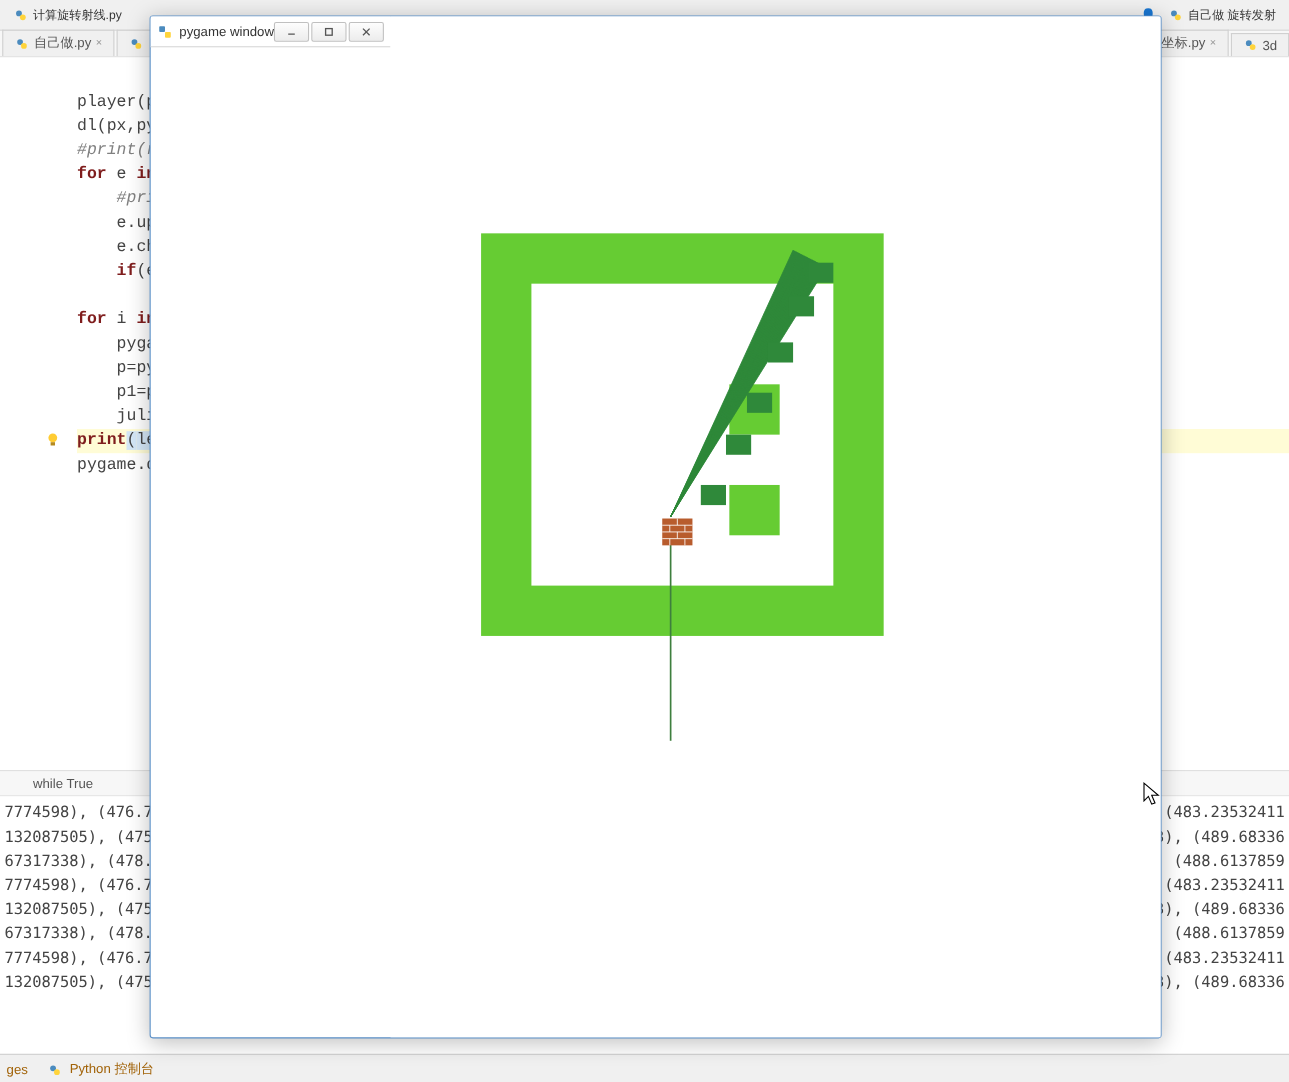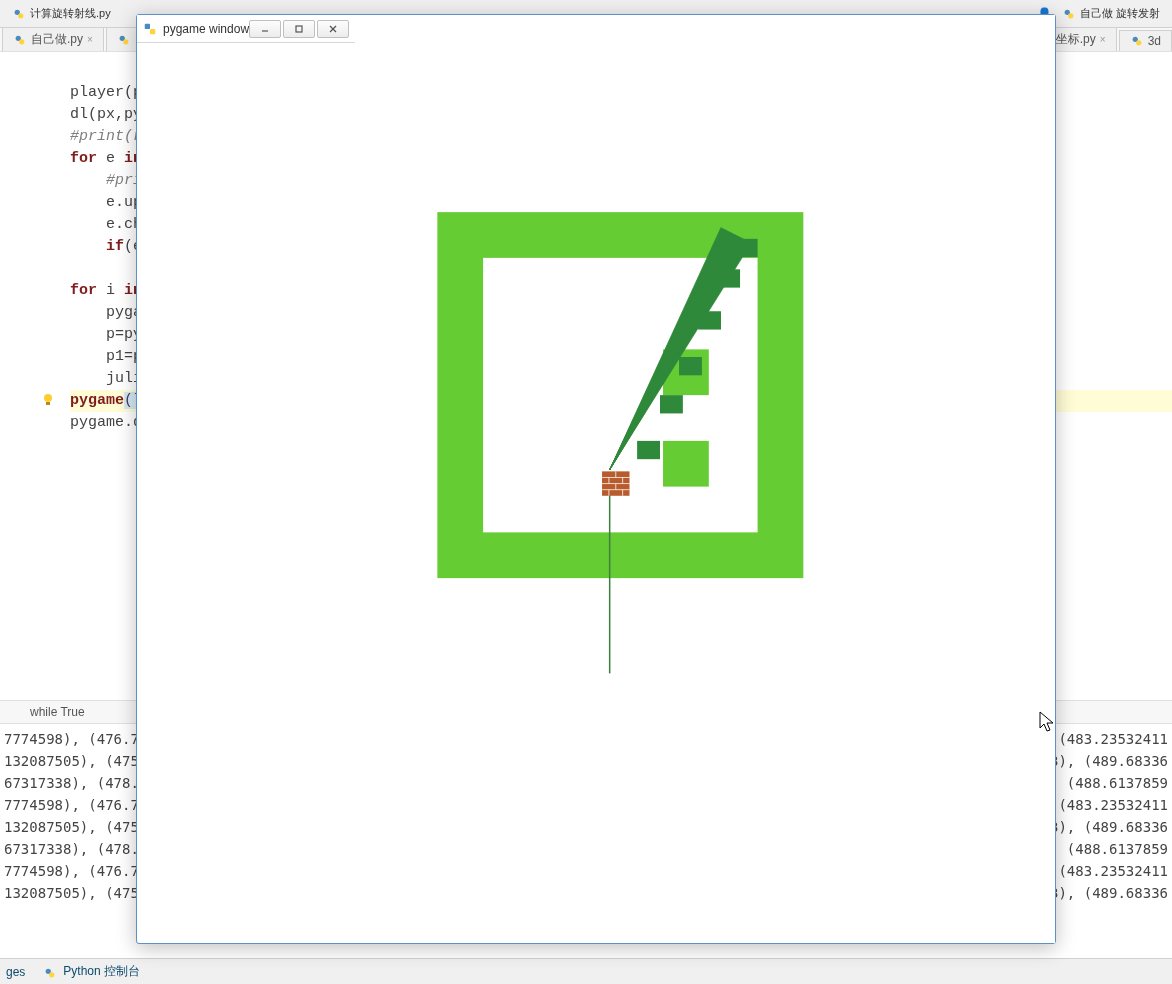--- a/index.html
+++ b/index.html
@@ -123,21 +123,21 @@
     position: absolute;
     left: 0; right: 0; bottom: 0;
     height: 26px;
     background: #f0f0f0;
     border-top: 1px solid #d0d0d0;
     display: flex;
     align-items: center;
     gap: 18px;
     padding-left: 6px;
     font-size: 12px;
-    color: #0c4a6e;
+    color: #a16207;
   }
 
   
   .pygame-window {
     position: absolute;
     top: 14px;
     left: 136px;
     width: 920px;
     height: 930px;
     background: #fff;
@@ -263,21 +263,21 @@
       <div class="code-line">    p=py</div>
       <div class="code-line">    p1=p</div>
       <div class="code-line">    juli</div>
       <div class="code-line"></div>
       <div class="code-line"></div>
       <div class="code-line"></div>
       <div class="code-line"></div>
       <div class="code-line" style="background: rgb(255, 252, 214);"><svg class="bulb" viewBox="0 0 16 16">
           <circle cx="8" cy="6" r="4" fill="#ffcc33"></circle>
           <rect x="6" y="10" width="4" height="3" fill="#b58a1f"></rect>
-        </svg><span class="kw">pygame</span><span class="sel">(</span><span class="sel">le</span></div>
+        </svg><span class="kw">print</span><span class="sel">(</span><span class="sel">le</span></div>
       <div class="code-line"></div>
       <div class="code-line">pygame.d</div>
     </div>
 
   <div class="breadcrumb">
     <span>while True</span>
   </div>
 
   <div class="console" id="console">
       <div class="row"><span>7774598), (476.71</span><span>, (483.23532411</span></div>

